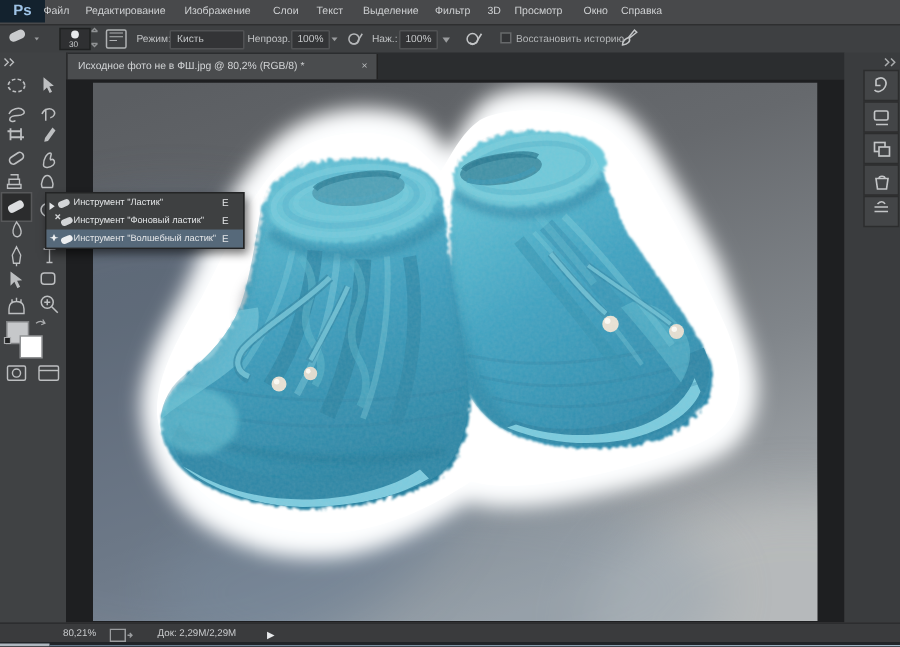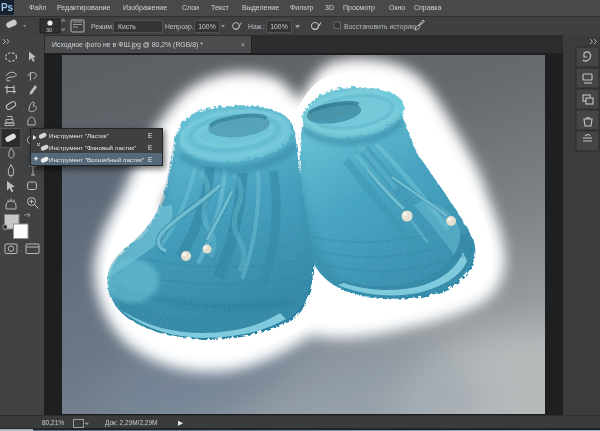--- a/index.html
+++ b/index.html
@@ -1,19 +1,19 @@
 <!DOCTYPE html>
 <html><head><meta charset="utf-8">
 <style>
 html,body{margin:0;padding:0}
 body{width:600px;height:431px;position:relative;overflow:hidden;background:#3a3c3e;font-family:"Liberation Sans",sans-serif}
 .abs{position:absolute}
 #menubar{left:0;top:0;width:600px;height:16px;background:#48494b}
 #menubar .mi{position:absolute;top:4px;font-size:7px;color:#cfd1d3;letter-spacing:0}
-#pslogo{left:0;top:0;width:14px;height:15px;background:#13222e;color:#9fc4e7;font-size:10px;font-weight:bold;text-align:center;line-height:15px}
+#pslogo{left:0;top:0;width:30px;height:15px;background:#13222e;color:#9fc4e7;font-size:10px;font-weight:bold;text-align:center;line-height:15px}
 #optbar{left:0;top:16px;width:600px;height:19px;background:#3e4042;border-top:1px solid #2e2f30}
 #optbar .lb{position:absolute;top:6px;font-size:6.8px;color:#bfc1c3}
 .dd{position:absolute;background:#333436;border:1px solid #515254;border-radius:1px;color:#c6c8ca;font-size:6.8px}
 #tabrow{left:44px;top:35px;width:519px;height:18px;background:#2b2d2f}
 #tab{position:absolute;left:0px;top:1px;width:208px;height:17px;background:#4a4c4e;border-left:1px solid #222;border-right:1px solid #222;color:#d2d4d6;font-size:6.9px;line-height:17px;padding-left:7px;box-sizing:border-box}
 #toolbar{left:0;top:35px;width:44px;height:380px;background:#404244;border-right:1px solid #2a2b2c}
 #canvas{left:44px;top:53px;width:519px;height:362px;background:#1e1f21}
 #dock{left:563px;top:35px;width:37px;height:380px;background:#3a3c3e}
 #statusbar{left:0;top:415px;width:600px;height:13px;background:#3a3b3d;border-top:1px solid #2c2d2f}
 #statusbar .st{position:absolute;top:3px;font-size:6.5px;color:#c9cbcd}

